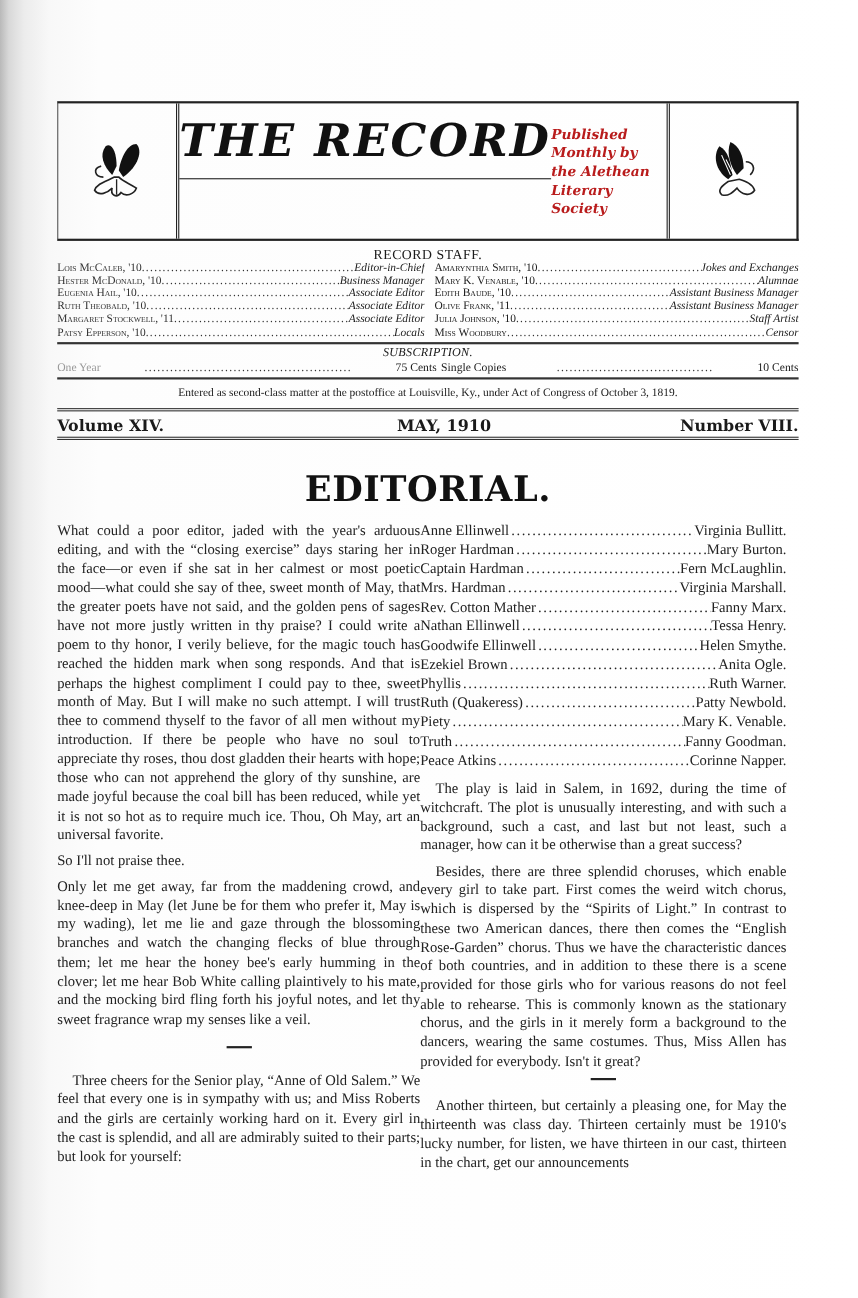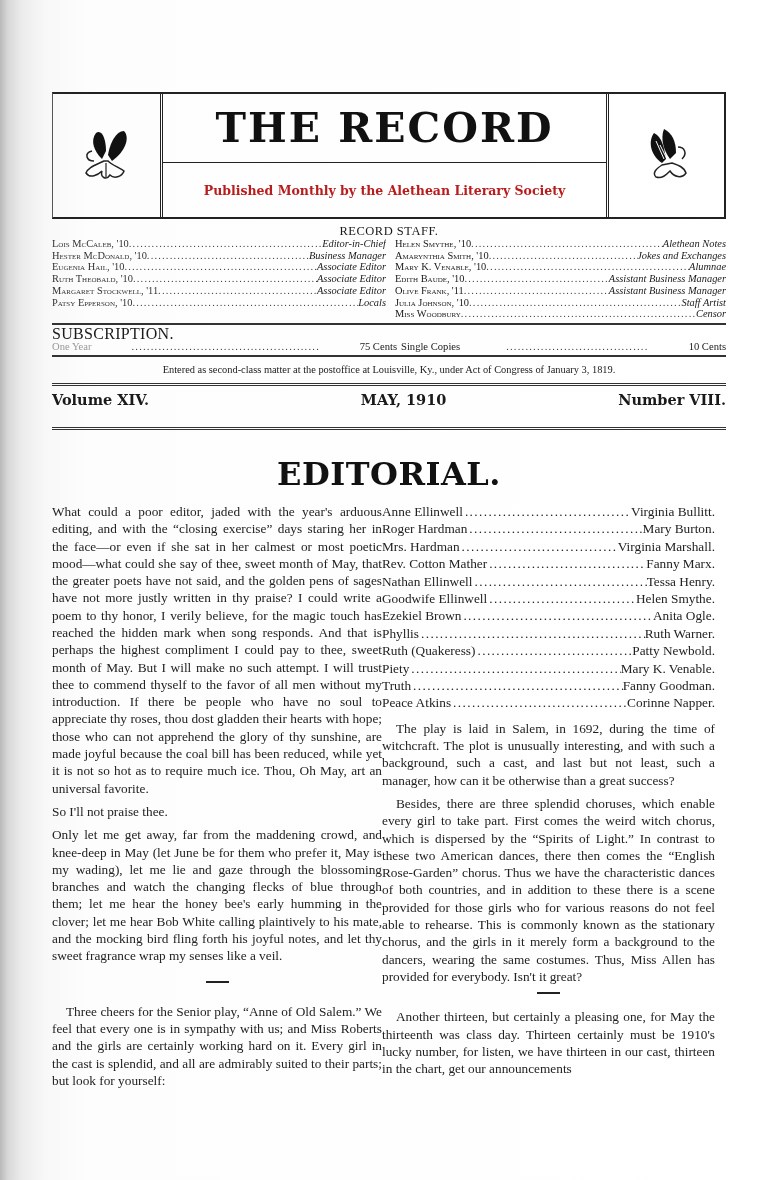--- a/index.html
+++ b/index.html
@@ -14,21 +14,21 @@
 
   
   .masthead {
     display: flex; height: 127px;
     border-top: 2px solid #222; border-bottom: 2px solid #222;
     border-left: 1px solid #555; border-right: 2px solid #222;
   }
   .mast-side { width: 110px; display: flex; align-items: center; justify-content: center; }
   .mast-side.left { border-right: 3px double #222; }
   .mast-side.right { border-left: 3px double #222; width: 118px; }
-  .mast-center { flex: 1; display: flex; flex-direction: column; }
+  .mast-center { flex: 1; display: flex; flex-direction: row; font-style: italic; }
   .mast-title {
     height: 69px; border-bottom: 1.5px solid #222;
     display: flex; align-items: center; justify-content: center;
     font-family: "DejaVu Serif", "Liberation Serif", serif;
     font-weight: bold; font-size: 41px; letter-spacing: 2px; color: #111;
   }
   .mast-sub {
     flex: 1; display: flex; flex-direction: column; align-items: center; justify-content: center;
     font-family: "DejaVu Serif", serif; font-weight: bold; font-size: 12.5px; line-height: 17px; color: #b91c1c;
   }
@@ -38,33 +38,33 @@
   .staff-cols { display: flex; justify-content: space-between; padding-bottom: 3px; border-bottom: 2px solid #333; }
   .staff-col { width: 334px; }
   .staff-col.right { width: 331px; }
   .staff-row { display: flex; align-items: baseline; font-size: 10.4px; line-height: 11.7px; white-space: nowrap; overflow: hidden; }
   .staff-name { font-variant: small-caps; flex: 0 0 auto; }
   .staff-col.left .staff-name { color: #333; }
   .staff-dots { flex: 1 1 auto; overflow: hidden; letter-spacing: 1.2px; color: #333; }
   .staff-dots::before { content: "........................................................................................................................"; }
   .staff-role { font-style: italic; flex: 0 0 auto; }
 
-  .sub-title { font-size: 16px; margin-top: 2px; line-height: 13px; letter-spacing: 0.3px; }
+  .sub-title { text-align: center; font-size: 11px; margin-top: 2px; line-height: 13px; letter-spacing: 0.3px; font-style: italic; }
   .sub-row { display: flex; align-items: baseline; font-size: 10.6px; line-height: 13px; padding-bottom: 2px; border-bottom: 2px solid #333; }
   .sub-half { display: flex; align-items: baseline; overflow: hidden; white-space: nowrap; gap: 40px; }
   .sub-half.a { width: 345px; }
   .sub-half.b { flex: 1; padding-left: 4px; }
   .sub-label.faded { color: #999; }
 
   .office { text-align: center; font-size: 10.4px; padding: 7px 0 6px; border-bottom: 2px solid #333; line-height: 13px; }
   .entered { text-align: center; font-size: 10.4px; padding: 6px 0 7px; border-bottom: 3px double #333; line-height: 13px; }
   .vol-row {
     display: flex; justify-content: space-between; align-items: center;
     font-family: "DejaVu Serif", serif; font-weight: bold; font-size: 14.5px;
-    padding: 5px 0 18px; border-bottom: 3px double #333; line-height: 18px;
+    padding: 5px 0 0; border-bottom: 3px double #333; line-height: 18px;
   }
 
   
   .ed-title {
     text-align: center; margin-top: 29px;
     font-family: "DejaVu Serif", serif; font-weight: bold; font-size: 32px; letter-spacing: 0.5px; color: #111;
     height: 30px; line-height: 30px;
   }
   .columns { display: flex; justify-content: flex-start; margin-top: 14px; }
   .col { width: 330px; font-size: 13.3px; line-height: 17.3px; color: #222; }
@@ -138,25 +138,20 @@
           <span class="staff-role">Associate Editor</span>
         </div>
       <div class="staff-row">
           <span class="staff-name">Patsy Epperson, '10</span>
           <span class="staff-dots"></span>
           <span class="staff-role">Locals</span>
         </div>
     </div>
     <div class="staff-col right">
       <div class="staff-row">
-          <span class="staff-name">Helen Smythe, '10</span>
-          <span class="staff-dots"></span>
-          <span class="staff-role">Alethean Notes</span>
-        </div>
-      <div class="staff-row">
           <span class="staff-name">Amarynthia Smith, '10</span>
           <span class="staff-dots"></span>
           <span class="staff-role">Jokes and Exchanges</span>
         </div>
       <div class="staff-row">
           <span class="staff-name">Mary K. Venable, '10</span>
           <span class="staff-dots"></span>
           <span class="staff-role">Alumnae</span>
         </div>
       <div class="staff-row">
@@ -189,21 +184,21 @@
       <span class="staff-dots"></span>
       <span>75 Cents</span>
     </div>
     <div class="sub-half b">
       <span class="sub-label">Single Copies</span>
       <span class="staff-dots" style="padding-left:6px"></span>
       <span>10 Cents</span>
     </div>
   </div>
 
-  <div class="entered">Entered as second-class matter at the postoffice at Louisville, Ky., under Act of Congress of January 3, 1819.</div>
+  <div class="entered">Entered as second-class matter at the postoffice at Louisville, Ky., under Act of Congress of October 3, 1819.</div>
 
   <div class="vol-row">
     <span>Volume XIV.</span>
     <span style="margin-left:40px">MAY, 1910</span>
     <span>Number VIII.</span>
   </div>
 
   <div class="ed-title">EDITORIAL.</div>
 
   <div class="columns">
@@ -221,20 +216,25 @@
             <span>Anne Ellinwell</span>
             <span class="cast-dots"></span>
             <span class="cast-actor">Virginia Bullitt.</span>
           </div>
         <div class="cast-row">
             <span>Roger Hardman</span>
             <span class="cast-dots"></span>
             <span class="cast-actor">Mary Burton.</span>
           </div>
         <div class="cast-row">
+            <span>Captain Hardman</span>
+            <span class="cast-dots"></span>
+            <span class="cast-actor">Fern McLaughlin.</span>
+          </div>
+        <div class="cast-row">
             <span>Mrs. Hardman</span>
             <span class="cast-dots"></span>
             <span class="cast-actor">Virginia Marshall.</span>
           </div>
         <div class="cast-row">
             <span>Rev. Cotton Mather</span>
             <span class="cast-dots"></span>
             <span class="cast-actor">Fanny Marx.</span>
           </div>
         <div class="cast-row">

